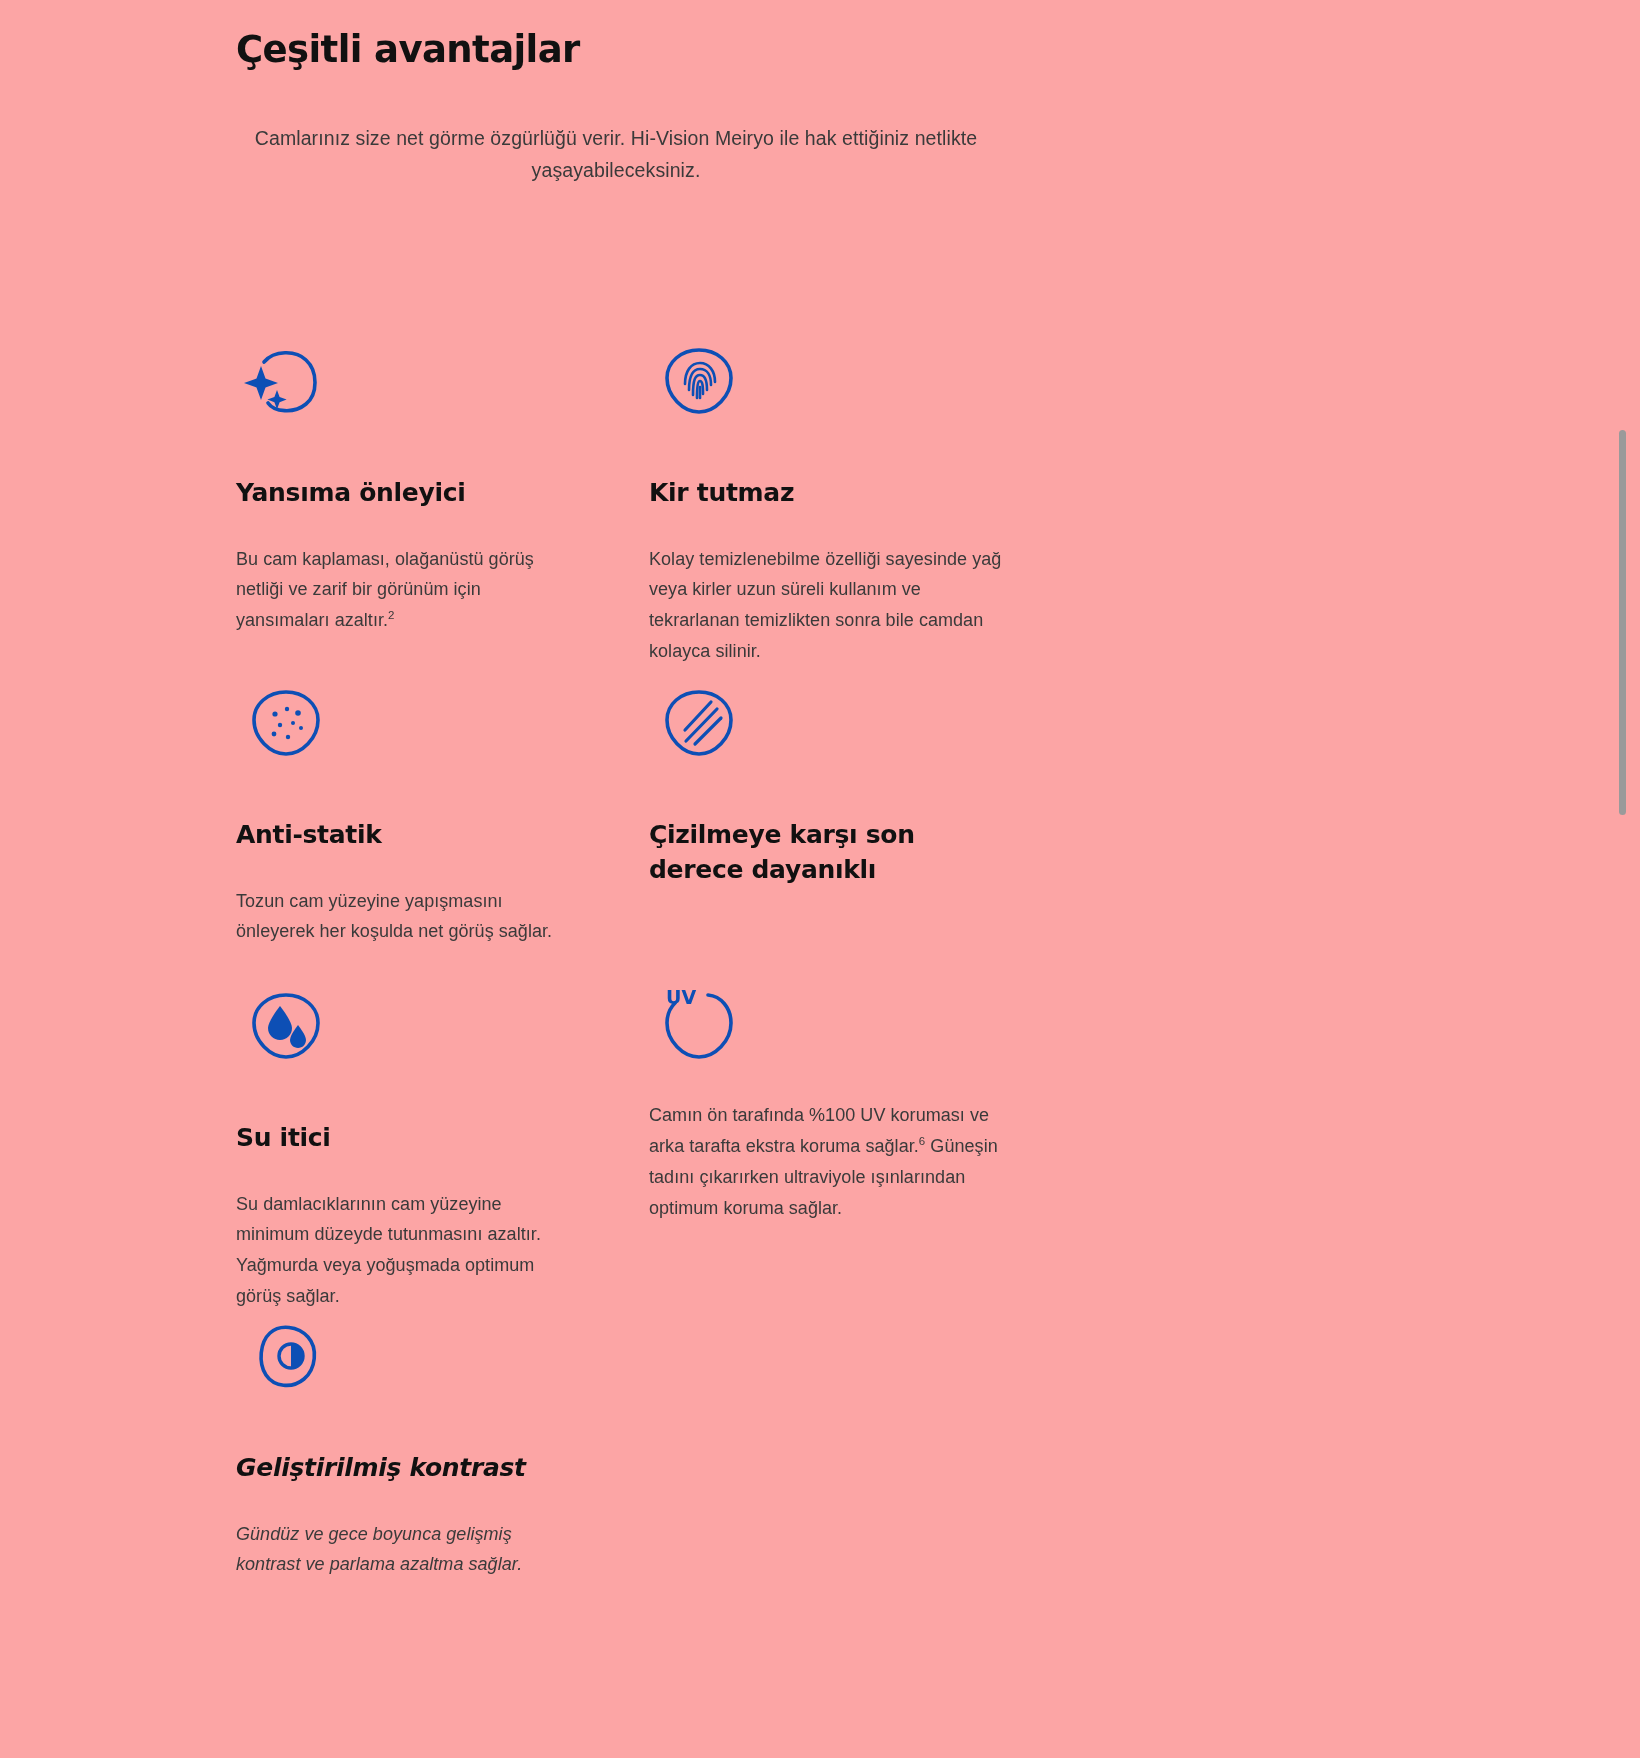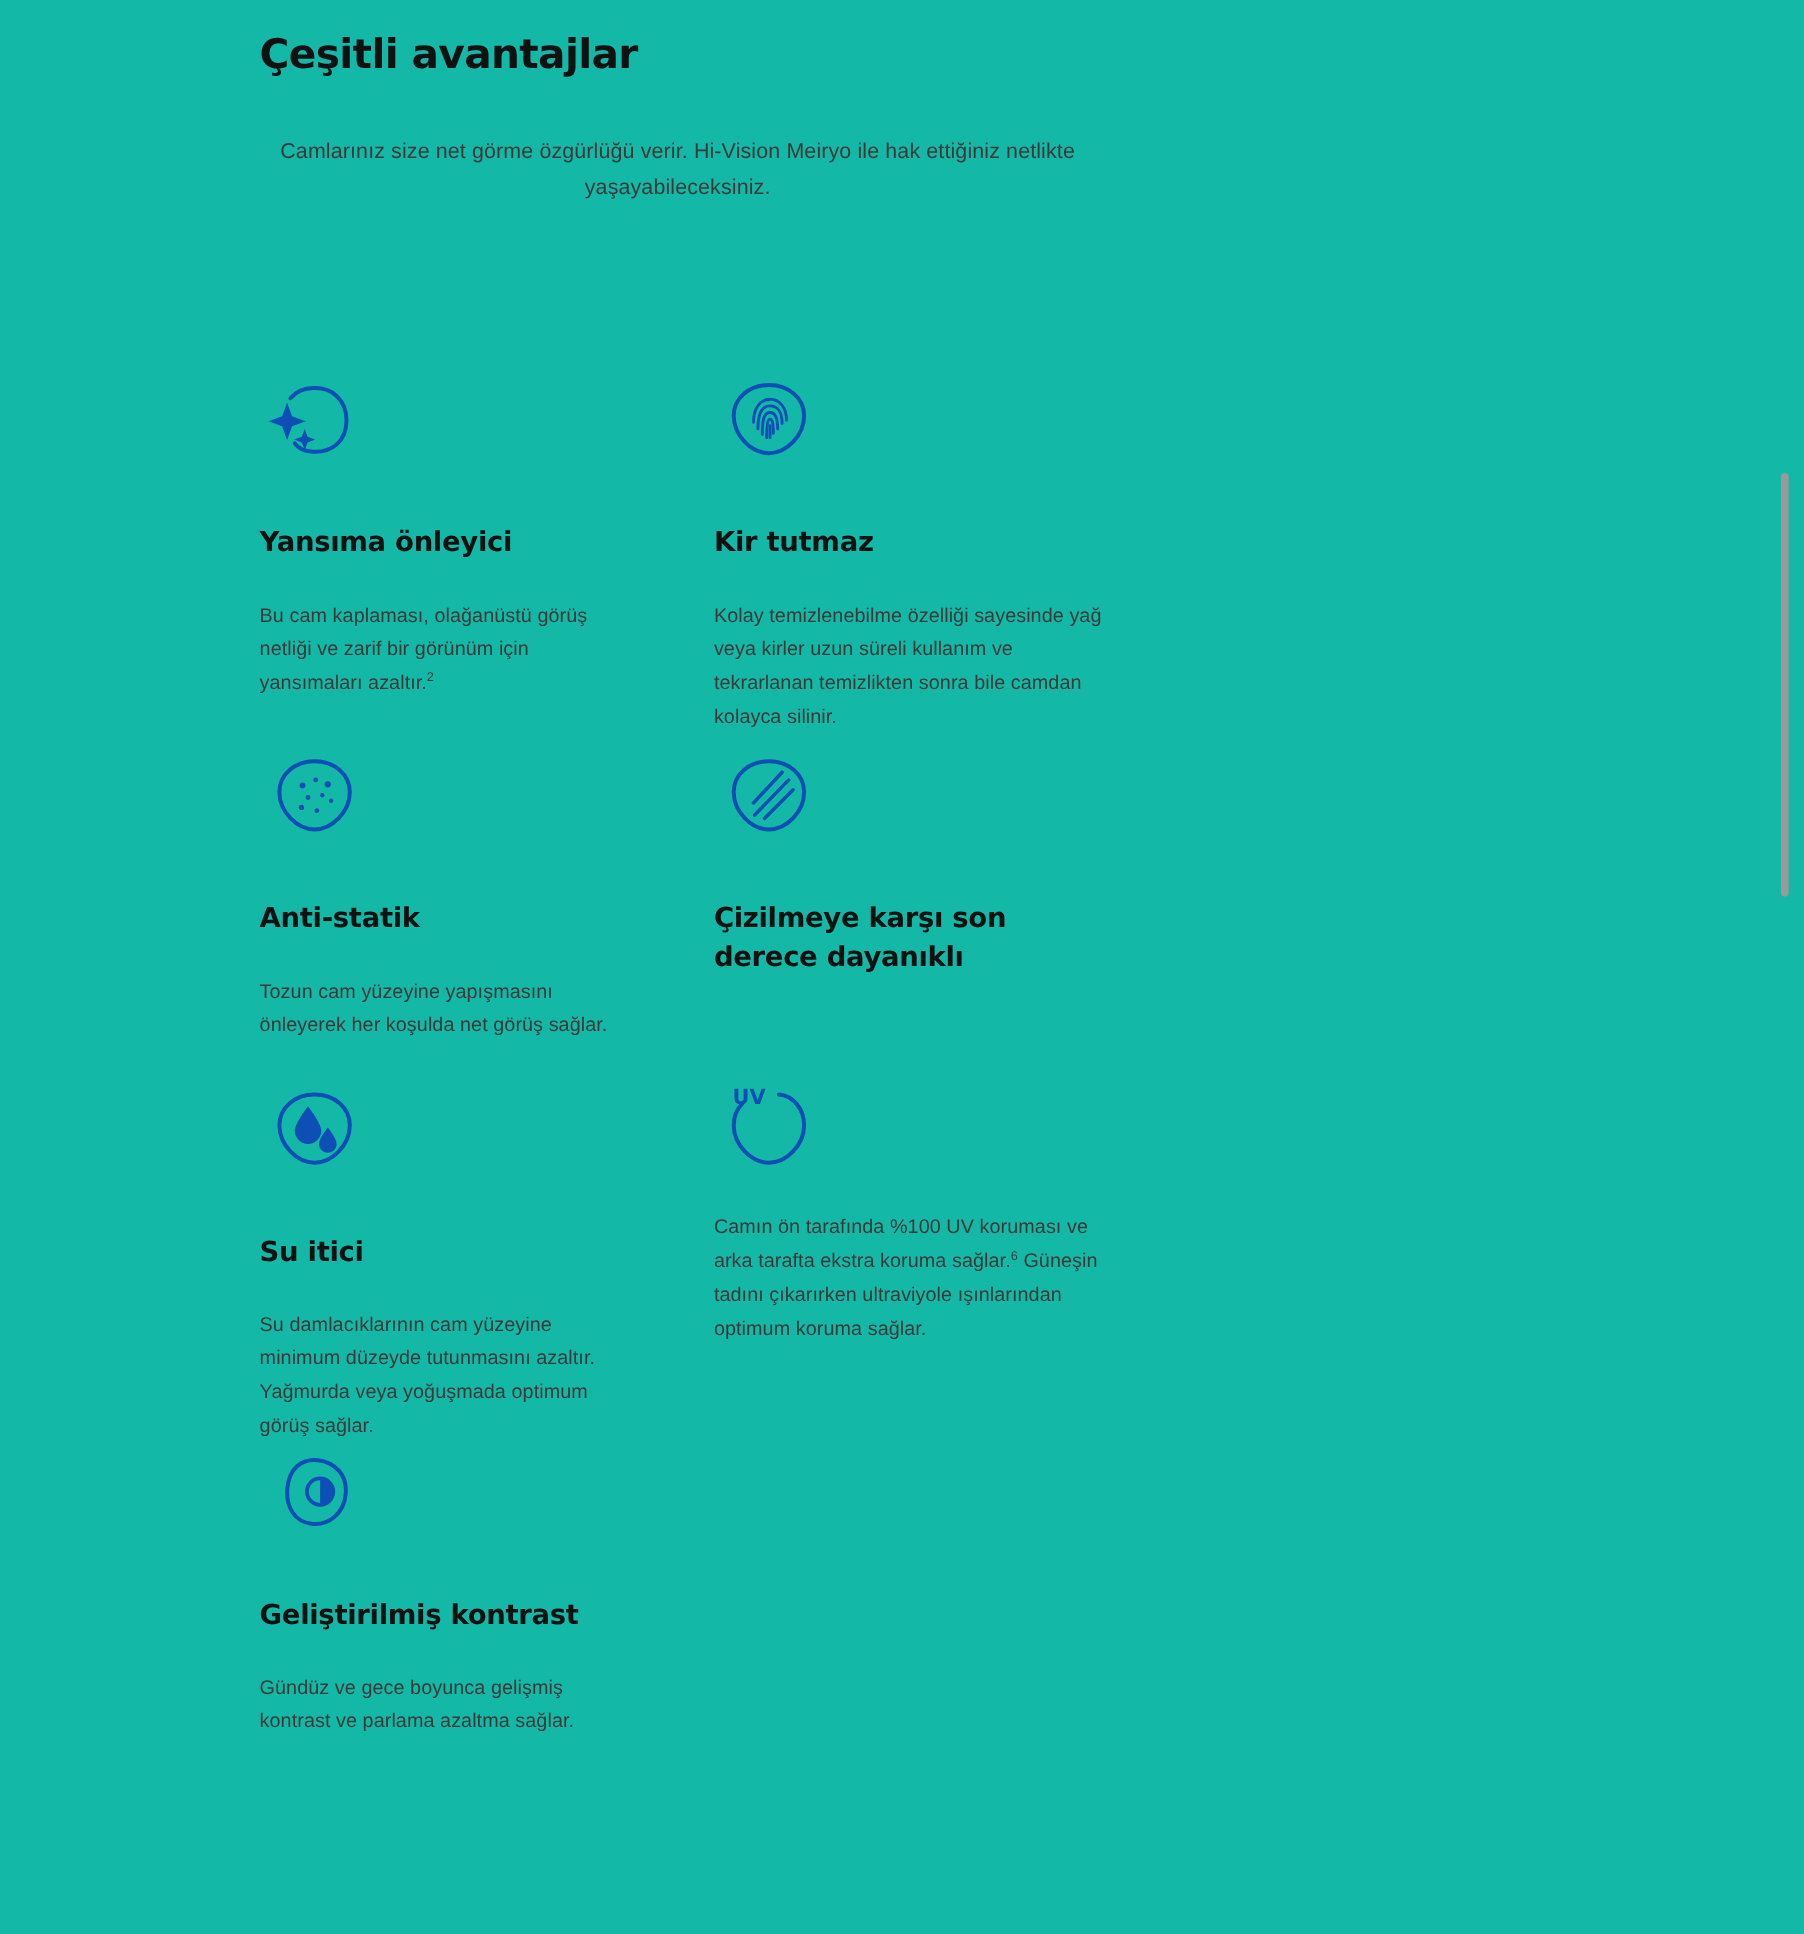--- a/index.html
+++ b/index.html
@@ -14,21 +14,21 @@
     position: relative;
     font-family: "Liberation Sans", sans-serif;
     color: #2b2b2b;
     overflow: hidden;
   }
 
   .page {
     position: relative;
     width: 1640px;
     height: 1758px;
-    background: #14b8a6;
+    background: #fca5a5;
     box-sizing: border-box;
   }
 
   .content {
     position: absolute;
     left: 236px;
     top: 0;
     width: 1160px;
   }
 
@@ -109,21 +109,21 @@
   .cell {
     position: absolute;
   }
 
   .col-left  { left: 0px;   width: 380px; }
   .col-right { left: 413px; width: 400px; }
 
   .r1 { top: 0px; }
   .r2 { top: 342px; }
   .r3 { top: 645px; }
-  .r4 { top: 975px; }
+  .r4 { top: 975px; font-style: italic; }
 
   .cell .feature-icon { margin-bottom: 0; }
   .cell .feature-title { margin-top: 54px; }
   .cell .feature-desc  { margin-top: 33px; }
 
   
   .scrollbar-track {
     position: absolute;
     right: 6px;
     top: 0;

